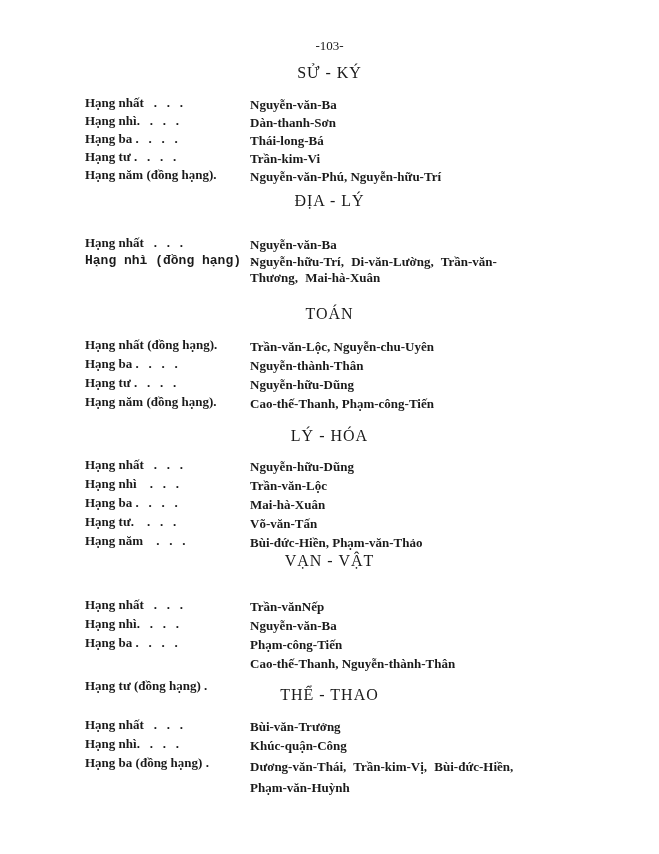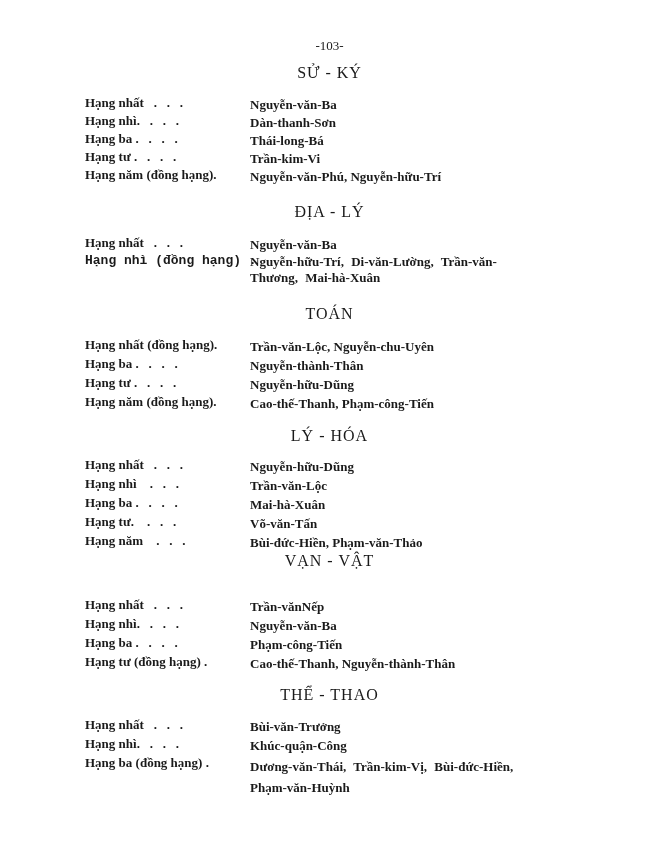--- a/index.html
+++ b/index.html
@@ -35,21 +35,21 @@
     </div>
   <div class="row" style="top:148px">
       <span class="label" style="white-space: pre;">Hạng tư .   .   .   .</span>
       <span class="name">Trần-kim-Vi</span>
     </div>
   <div class="row" style="top:166px">
       <span class="label" style="white-space: pre;">Hạng năm (đồng hạng).</span>
       <span class="name">Nguyễn-văn-Phú,  Nguyễn-hữu-Trí</span>
     </div>
 
-  <div class="section-title" style="top:203px">ĐỊA - LÝ</div>
+  <div class="section-title" style="top:192px">ĐỊA - LÝ</div>
   <div class="row" style="top:234px">
       <span class="label" style="white-space: pre;">Hạng nhất   .   .   .</span>
       <span class="name">Nguyễn-văn-Ba</span>
     </div>
   <div class="row" style="top:252px">
       <span class="label" style="white-space: pre; font-family: Liberation Mono, monospace;">Hạng nhì (đồng hạng) .</span>
       <span class="name wrap" style="line-height:16px; width:270px">Nguyễn-hữu-Trí,  Di-văn-Lường,  Trần-văn-Thương,  Mai-hà-Xuân</span>
     </div>
 
   <div class="section-title" style="top:305px">TOÁN</div>
@@ -99,21 +99,21 @@
     </div>
   <div class="row" style="top:615px">
       <span class="label" style="white-space: pre;">Hạng nhì.   .   .   .</span>
       <span class="name">Nguyễn-văn-Ba</span>
     </div>
   <div class="row" style="top:634px">
       <span class="label" style="white-space: pre;">Hạng ba .   .   .   .</span>
       <span class="name">Phạm-công-Tiến</span>
     </div>
   <div class="row" style="top:653px">
-      <span class="label" style="white-space: pre;">Hạng tư (đồng hạng) .</span>
+      <span class="label" style="white-space: pre; margin-top: 24px;">Hạng tư (đồng hạng) .</span>
       <span class="name">Cao-thế-Thanh,  Nguyễn-thành-Thân</span>
     </div>
 
   <div class="section-title" style="top:686px">THỂ - THAO</div>
   <div class="row" style="top:716px">
       <span class="label" style="white-space: pre;">Hạng nhất   .   .   .</span>
       <span class="name">Bùi-văn-Trưởng</span>
     </div>
   <div class="row" style="top:735px">
       <span class="label" style="white-space: pre;">Hạng nhì.   .   .   .</span>

